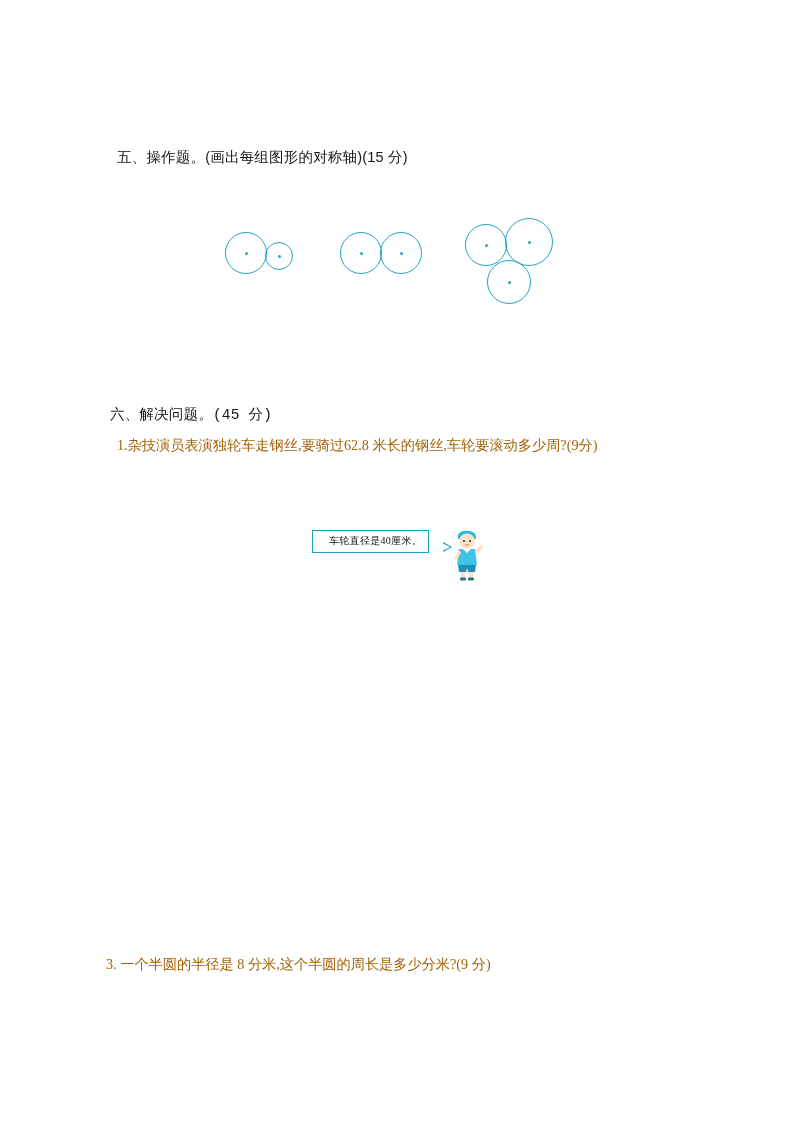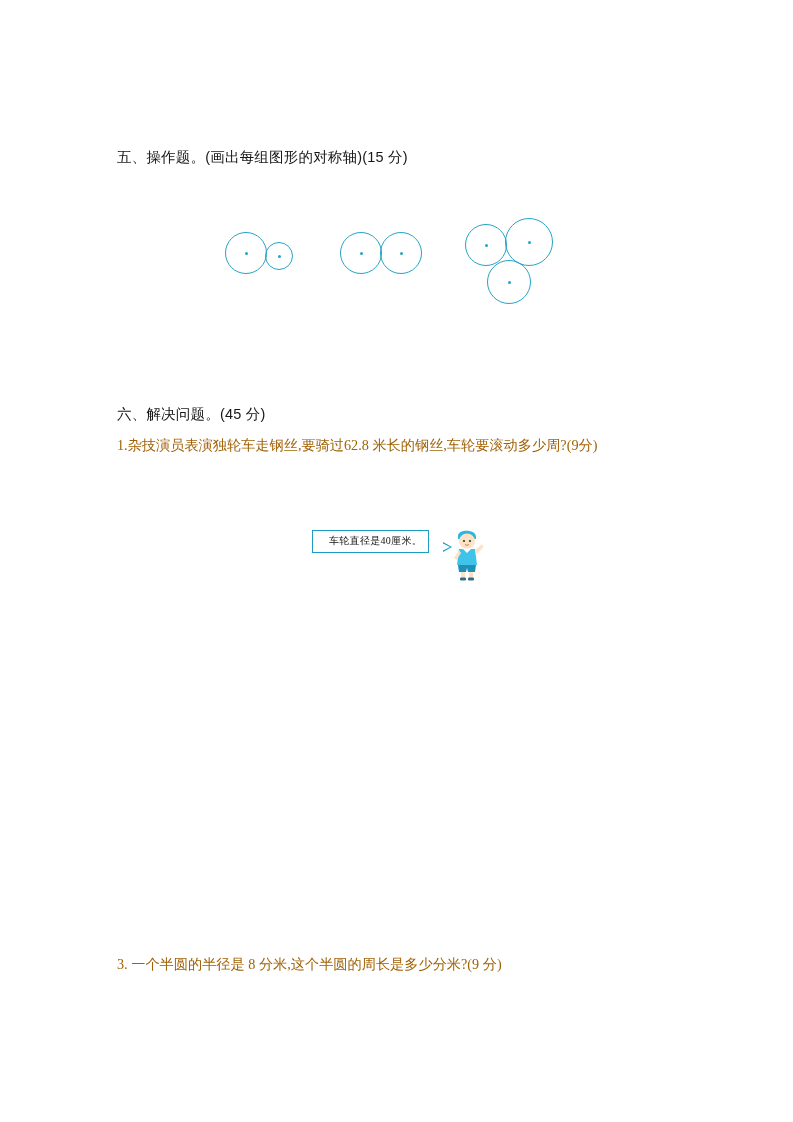--- a/index.html
+++ b/index.html
@@ -22,32 +22,32 @@
   }
   .section-heading {
     position: absolute;
     font-family: "Liberation Sans", sans-serif;
     font-size: 14.5px;
     color: #161616;
     letter-spacing: 0.2px;
     white-space: nowrap;
   }
   #sec5-heading { left: 117px; top: 148px; }
-  #sec6-heading { left: 117px; top: 405px; }
+  #sec6-heading { left: 110px; top: 405px; font-family: Liberation Mono, monospace; }
 
   .q-text {
     position: absolute;
     font-family: "Liberation Serif", serif;
     font-size: 14.2px;
     color: #a16207;
     line-height: 24px;
   }
   #q1-text { left: 117px; top: 433px; white-space: nowrap; }
   #q2-text { left: 117px; top: 637px; width: 560px; }
-  #q3-text { left: 117px; top: 952px; white-space: nowrap; }
+  #q3-text { left: 106px; top: 952px; white-space: nowrap; }
 
   
   .figures {
     position: absolute;
     left: 225px;
     top: 218px;
     width: 345px;
     height: 90px;
   }
   .circle {

